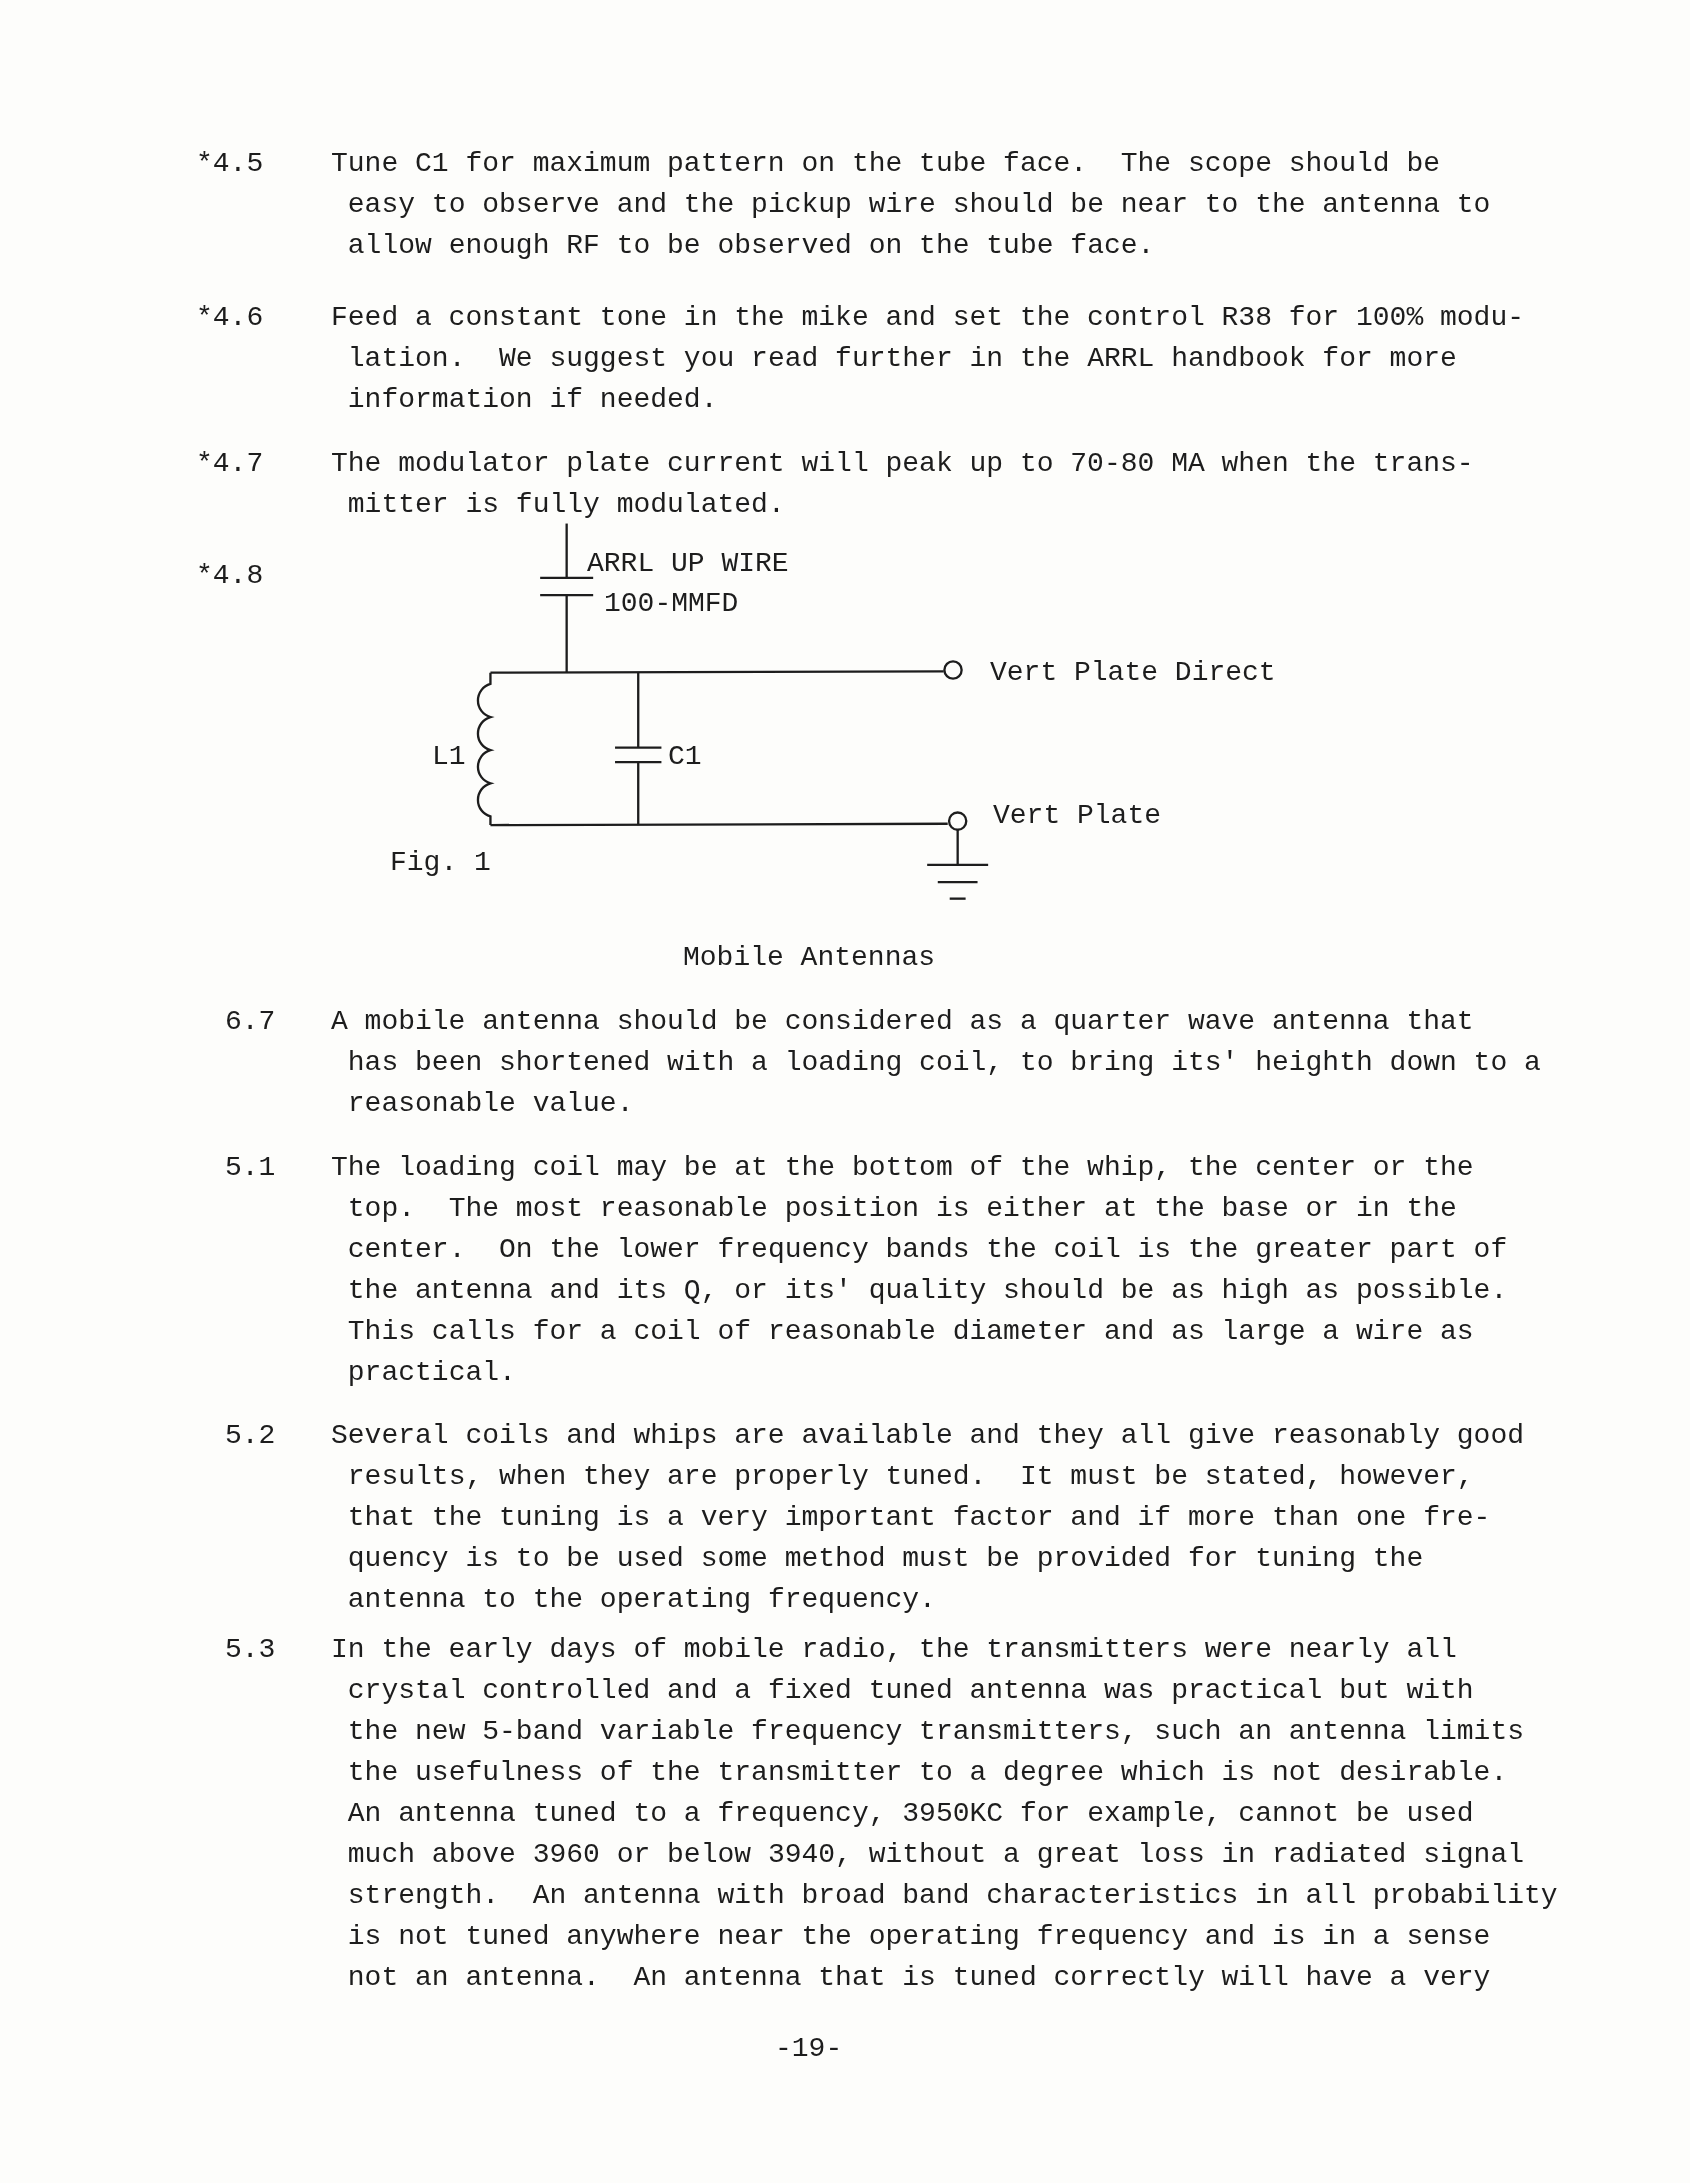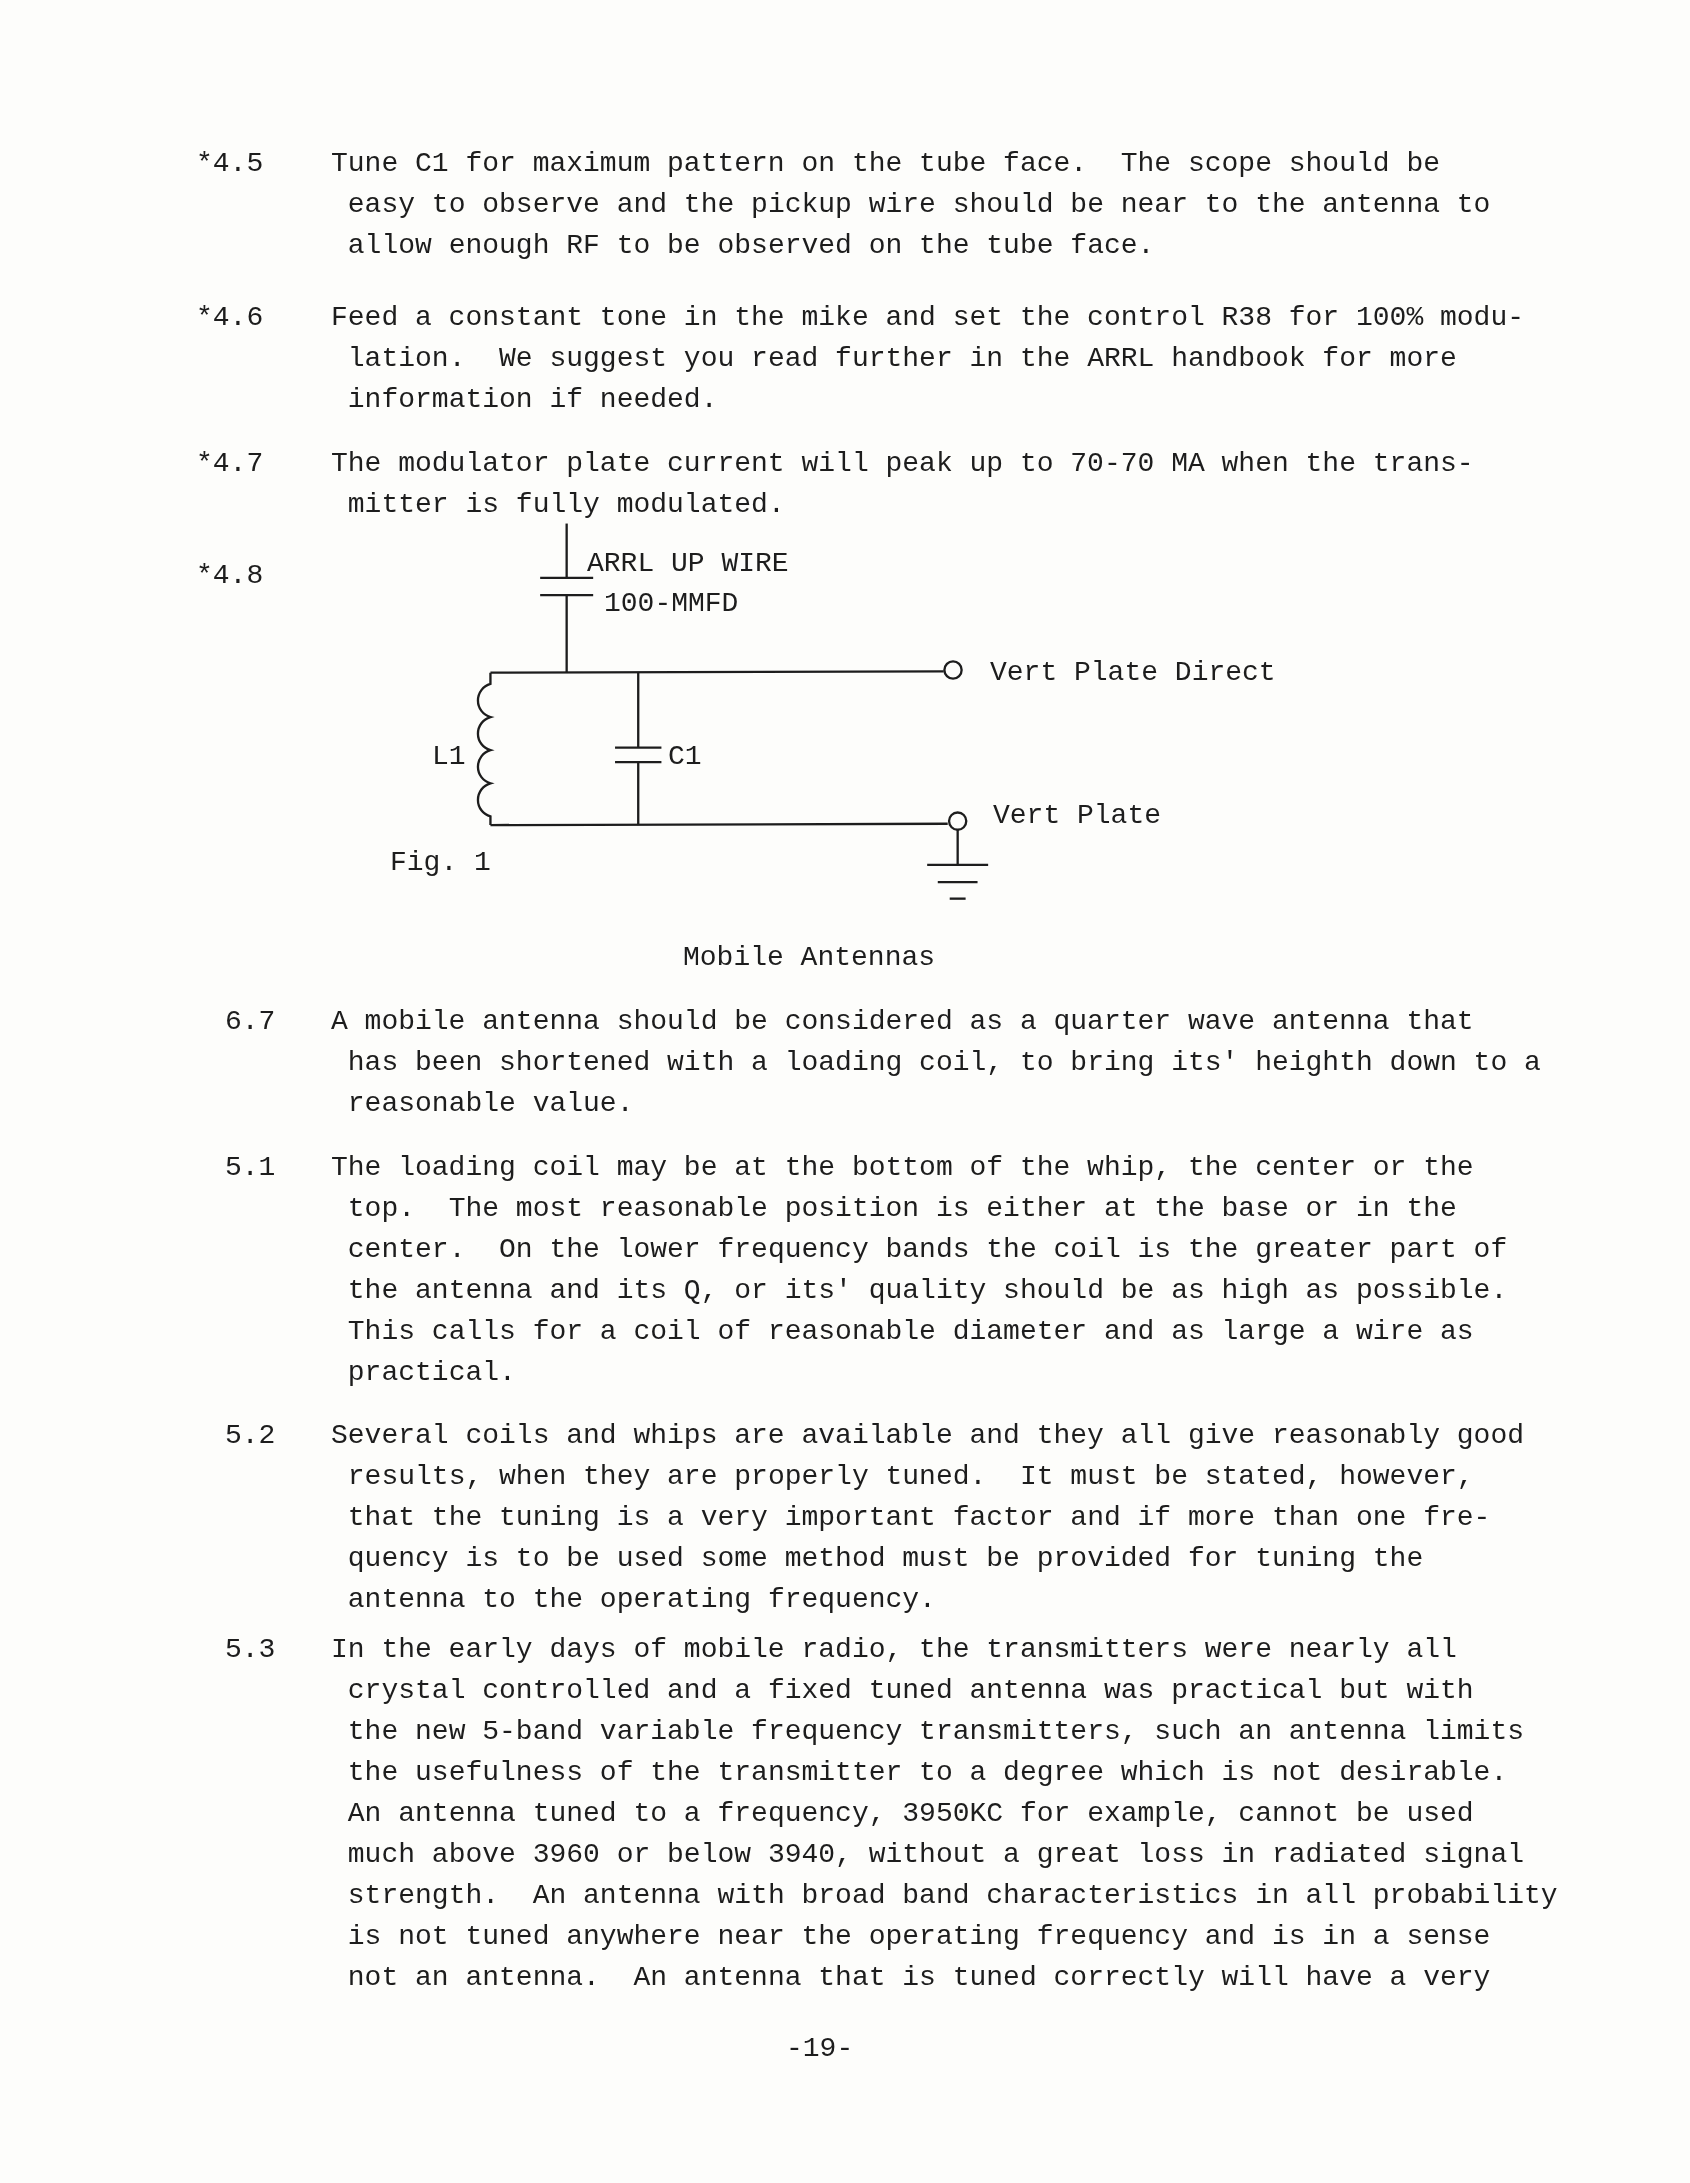--- a/index.html
+++ b/index.html
@@ -39,21 +39,20 @@
     left: 683px;
     top: 925px;
     white-space: pre;
     margin-top: 12px;
   }
   .page-number {
     position: absolute;
     left: 775px;
     top: 2028px;
     white-space: pre;
-    margin-left: 11px;
   }
   .fig-label {
     position: absolute;
     white-space: pre;
     line-height: 33px;
   }
   .schematic {
     position: absolute;
     left: 0;
     top: 0;
@@ -79,21 +78,21 @@
 
   <div class="para" style="top:297px">
     <span class="num">*4.6</span>
     <div class="body-text">Feed a constant tone in the mike and set the control R38 for 100% modu-
  lation.  We suggest you read further in the ARRL handbook for more
  information if needed.</div>
   </div>
 
   <div class="para" style="top:443px">
     <span class="num">*4.7</span>
-    <div class="body-text">The modulator plate current will peak up to 70-70 MA when the trans-
+    <div class="body-text">The modulator plate current will peak up to 70-80 MA when the trans-
  mitter is fully modulated.</div>
   </div>
 
   <span class="num" style="top:555px">*4.8</span>
 
   <svg class="schematic" width="1690" height="2183" viewBox="0 0 2550 3294">
     <line x1="855" y1="790" x2="855" y2="872"></line>
     <line x1="815" y1="872" x2="895" y2="872"></line>
     <line x1="815" y1="898" x2="895" y2="898"></line>
     <line x1="855" y1="898" x2="855" y2="1015"></line>

